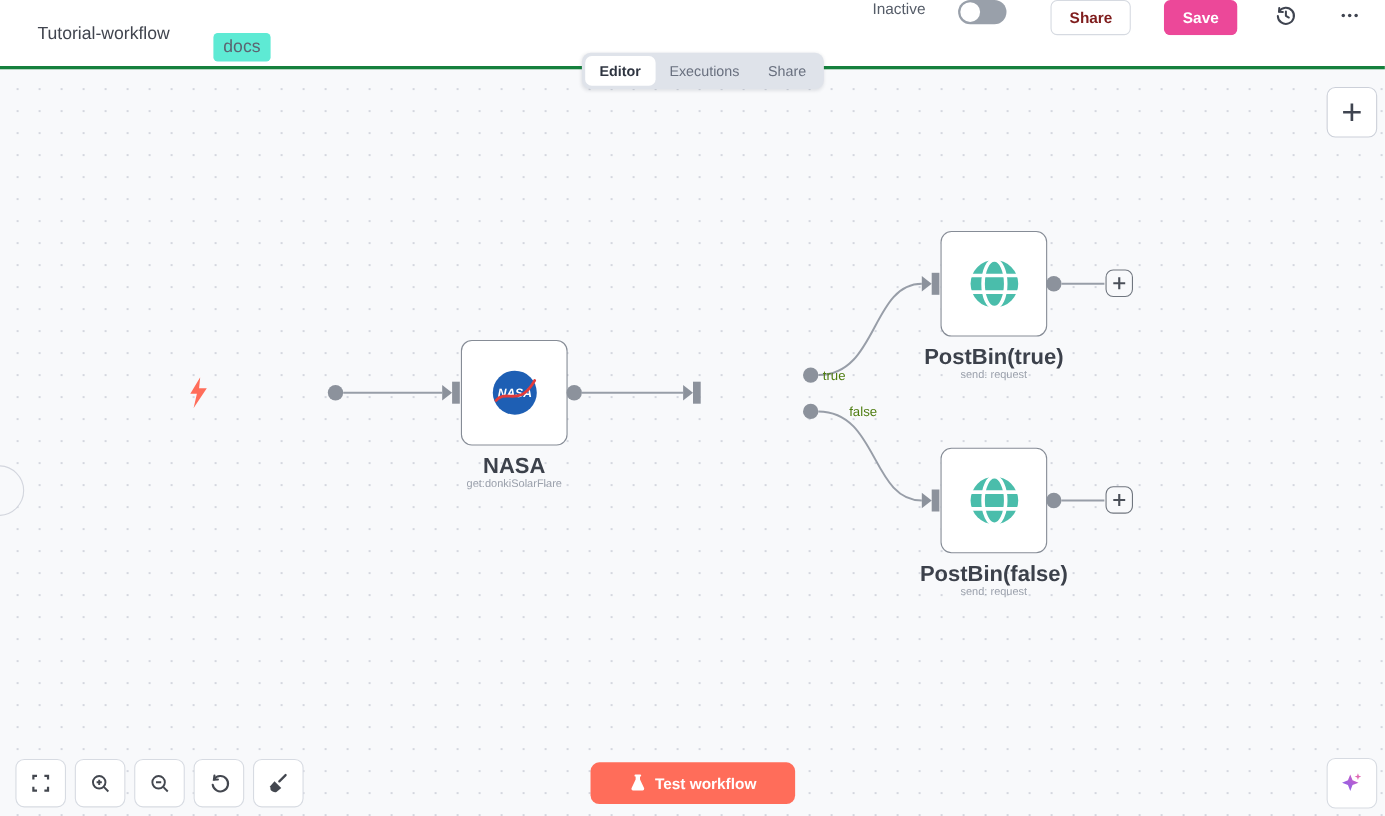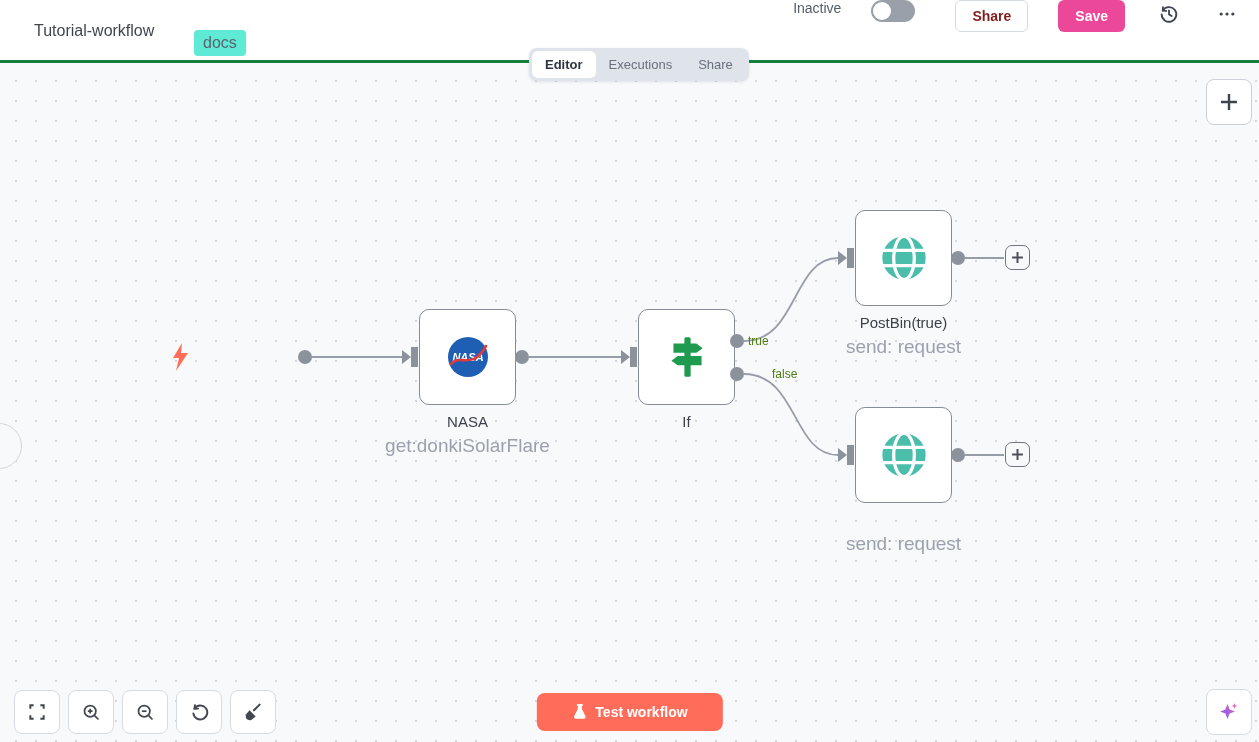--- a/index.html
+++ b/index.html
@@ -27,22 +27,22 @@
   
   .canvas { position:absolute; top:63px; left:0; right:0; bottom:0; background:#f8f9fb;
     background-image:radial-gradient(#d4d7df 1px, transparent 1.3px); background-size:20px 20px; background-position:6px 8px; }
   .edge-circle { position:absolute; left:-24px; top:360px; width:46px; height:46px; border-radius:50%; border:1px solid #d3d6de; background:#f8f9fb; z-index:1;}
 
   .wires { position:absolute; top:0; left:0; width:1259px; height:742px; z-index:4; pointer-events:none; }
 
   .node { position:absolute; z-index:3; cursor:pointer; }
   .node-box { width:97px; height:96px; background:#fff; border:1.7px solid #868c96; border-radius:10px; display:flex; align-items:center; justify-content:center; }
   .node-box.trigger { border-radius:38px 10px 10px 38px; width:96px; }
-  .node-label { position:absolute; top:104px; left:50%; transform:translateX(-50%); width:220px; text-align:center; font-size:15px; font-weight:400; color:#3c414b; }
-  .node-sub { position:absolute; top:126px; left:50%; transform:translateX(-50%); width:220px; text-align:center; font-size:19px; color:#9ba1ac; font-weight:400; }
+  .node-label { position:absolute; top:104px; left:50%; transform:translateX(-50%); width:220px; text-align:center; font-size:20px; font-weight:700; color:#3c414b; }
+  .node-sub { position:absolute; top:126px; left:50%; transform:translateX(-50%); width:220px; text-align:center; font-size:10px; color:#9ba1ac; font-weight:400; }
   .bolt { position:absolute; left:172px; top:343px; z-index:3; }
   .out-label { position:absolute; font-size:12px; color:#4d7c0f; z-index:5; }
 
   .plus-endpoint { position:absolute; width:25px; height:25px; border:1.8px solid #70767f; border-radius:7px; background:#f8f9fb; display:flex; align-items:center; justify-content:center; color:#4a4f58; z-index:3; cursor:pointer; }
 
   
   .tool-btn { position:absolute; width:46px; height:44px; background:#fff; border:1px solid #d7dbe2; border-radius:8px; display:flex; align-items:center; justify-content:center; color:#43474f; cursor:pointer; z-index:6; }
   .test-btn { position:absolute; left:50%; transform:translateX(-50%); top:693px; height:38px; background:#ff6d5a; border:none; border-radius:8px; color:#fff; font-size:14px; font-weight:700; font-family:"Liberation Sans",sans-serif; padding:0 35px; display:flex; align-items:center; gap:8px; cursor:pointer; z-index:6; }
   .ai-btn { left:1206px; top:689px; width:46px; height:46px; }
   .add-node-btn { left:1206px; top:79px; width:46px; height:46px; border-color:#ccd0d9; }
@@ -128,30 +128,20 @@
       <svg width="48" height="48" viewBox="0 0 48 48">
         <circle cx="24" cy="24" r="20" fill="#1e5fb4"></circle>
         <text x="24" y="28" font-size="11" font-weight="bold" font-style="italic" fill="#fff" text-anchor="middle" font-family="Liberation Sans, sans-serif">NASA</text>
         <path d="M7 31 C16 20 28 38 42 13" stroke="#e23b3b" stroke-width="2.6" fill="none" stroke-linecap="round"></path>
       </svg>
     </div>
     <div class="node-label">NASA</div>
     <div class="node-sub">get:donkiSolarFlare</div>
   </div>
 
-  <div class="node" style="left:638px; top:309px;">
-    <div class="node-box">
-      <svg width="50" height="50" viewBox="0 0 48 48" fill="#1e9b4f">
-        <rect x="21.5" y="5" width="6" height="38" rx="1.5"></rect>
-        <polygon points="11,11 33,11 39,15.5 33,20 11,20"></polygon>
-        <polygon points="38,23 15,23 9,27.5 15,32 38,32"></polygon>
-      </svg>
-    </div>
-    <div class="node-label">If</div>
-  </div>
   <span class="out-label" style="left:748px; top:334px;">true</span>
   <span class="out-label" style="left:748px; top:367px;margin-left:24px;">false</span>
 
   <div class="node" style="left:855px; top:210px;">
     <div class="node-box">
       <svg width="52" height="52" viewBox="0 0 48 48">
         <circle cx="24" cy="24" r="20" fill="#4abdab"></circle>
         <g stroke="#fff" stroke-width="3" fill="none">
           <ellipse cx="24" cy="24" rx="9.5" ry="20"></ellipse>
           <line x1="4" y1="17" x2="44" y2="17"></line>
@@ -167,20 +157,21 @@
     <div class="node-box">
       <svg width="52" height="52" viewBox="0 0 48 48">
         <circle cx="24" cy="24" r="20" fill="#4abdab"></circle>
         <g stroke="#fff" stroke-width="3" fill="none">
           <ellipse cx="24" cy="24" rx="9.5" ry="20"></ellipse>
           <line x1="4" y1="17" x2="44" y2="17"></line>
           <line x1="4" y1="31" x2="44" y2="31"></line>
         </g>
       </svg>
     </div>
+    <div class="node-label">PostBin(false)</div>
     <div class="node-sub">send: request</div>
   </div>
 
   <div class="plus-endpoint" style="left:1005px; top:245px;">
     <svg width="13" height="13" viewBox="0 0 12 12">
         <path d="M6 1v10 M1 6h10" stroke="#4a4f58" stroke-width="1.8"></path>
       </svg>
   </div>
   <div class="plus-endpoint" style="left:1005px; top:442px;">
     <svg width="13" height="13" viewBox="0 0 12 12">

